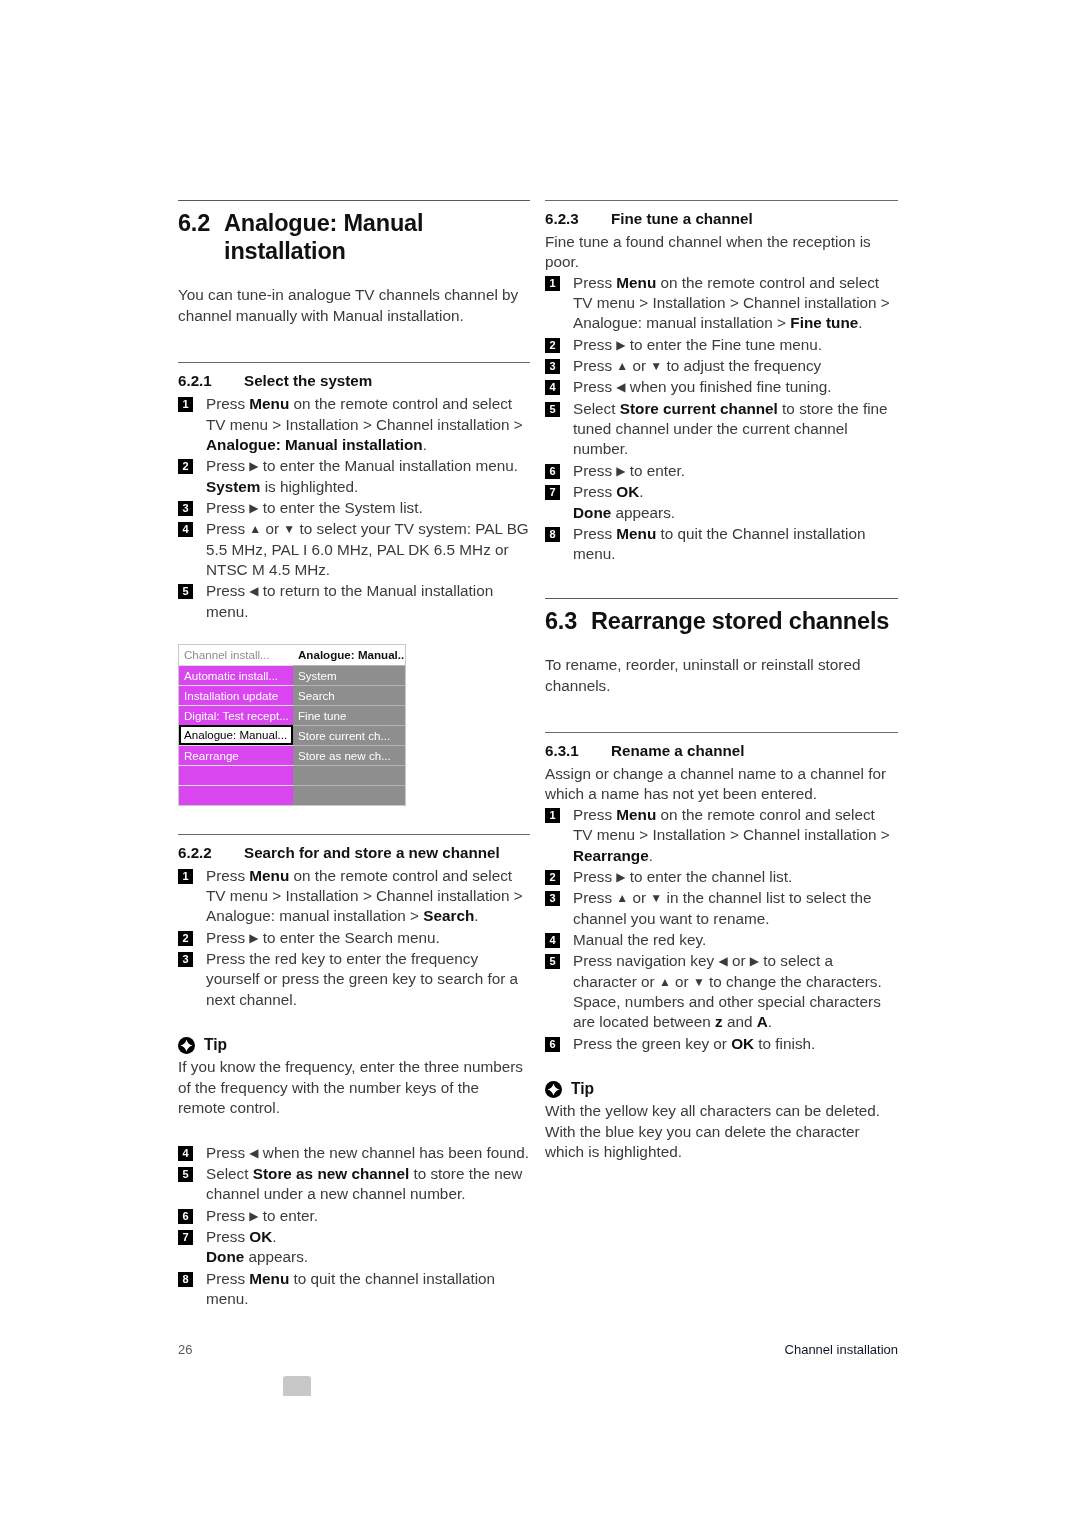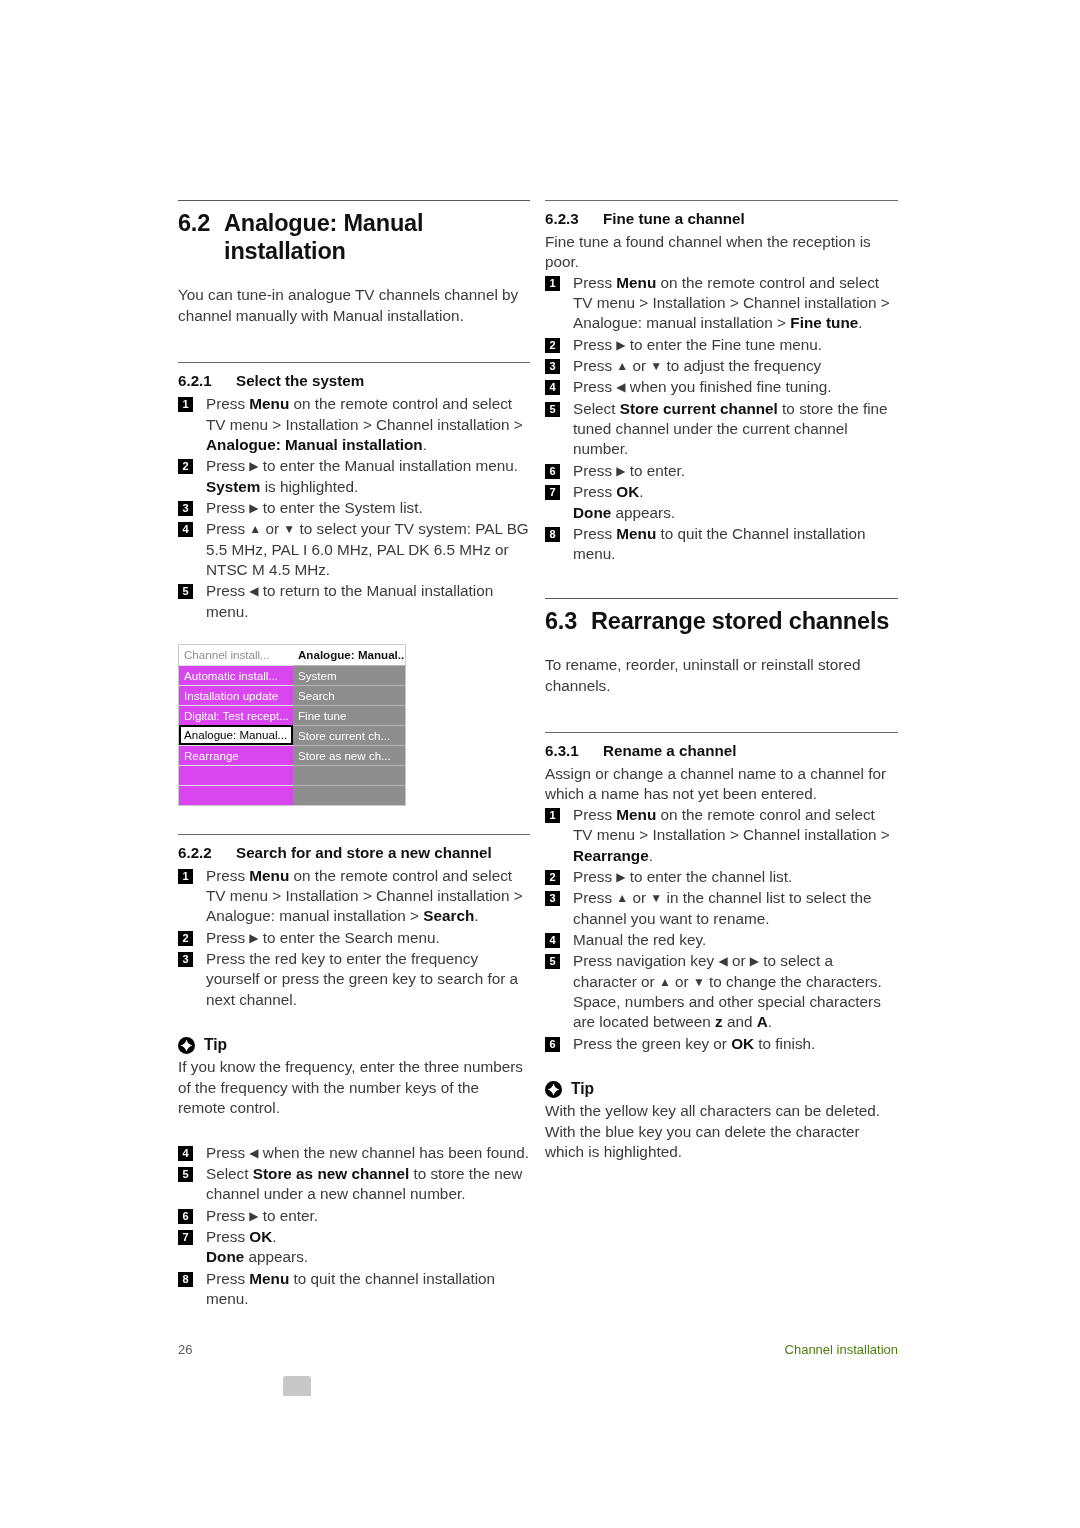--- a/index.html
+++ b/index.html
@@ -54,21 +54,21 @@
     gap: 14px;
   }
   h1.sec .num { white-space: nowrap; }
 
   h2.sub {
     font-size: 15.2px;
     font-weight: bold;
     color: #111111;
     margin: 0 0 3px 0;
     display: flex;
-    gap: 12px;
+    gap: 20px;
     line-height: 1.3;
     align-items: flex-end;
   }
   h2.sub .num { min-width: 46px; }
 
   p.body {
     font-size: 15.3px;
     line-height: 1.34;
     margin: 0 0 19px 0;
     color: #3b3b3b;
@@ -173,21 +173,21 @@
     left: 178px;
     top: 1334px;
     font-size: 13px;
     color: #5c5c5c;
   }
   .footer-chapter {
     position: absolute;
     right: 182px;
     top: 1334px;
     font-size: 13px;
-    color: #4d7c0f;
+    color: #0f172a;
   }
   .tab-marker {
     position: absolute;
     left: 283px;
     top: 1368px;
     width: 28px;
     height: 20px;
     background: #c8c8c8;
     border-radius: 3px 3px 0 0;
   }

